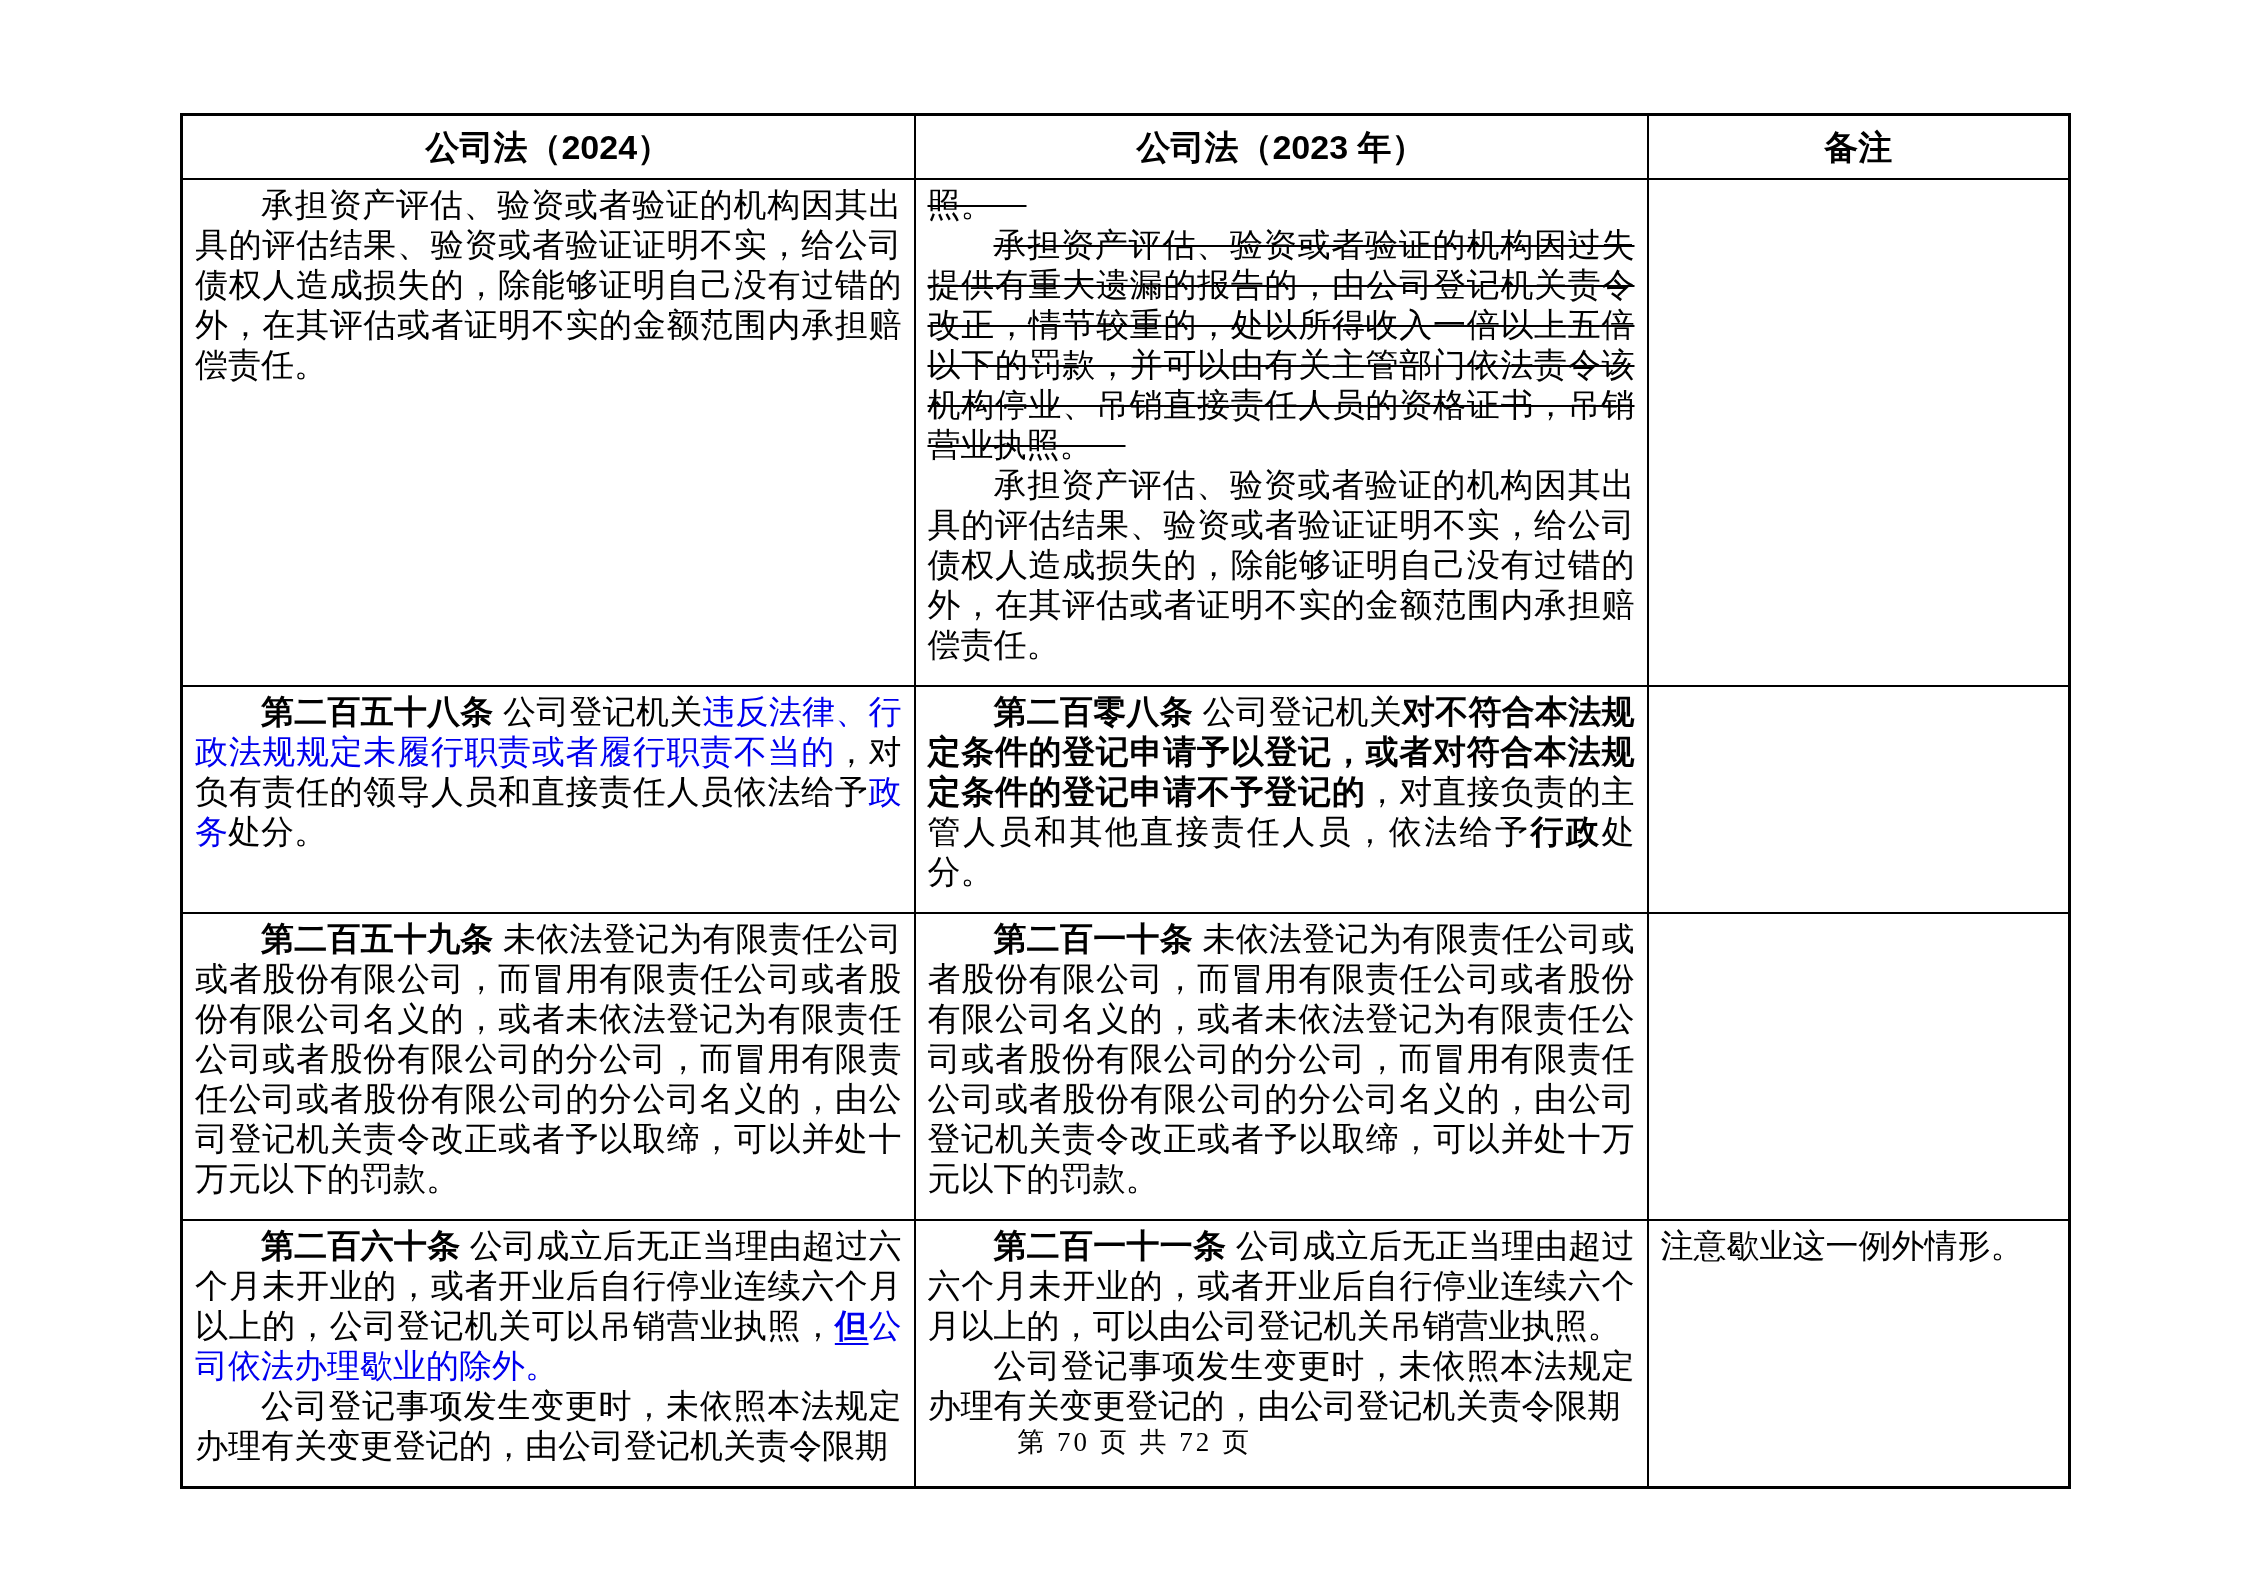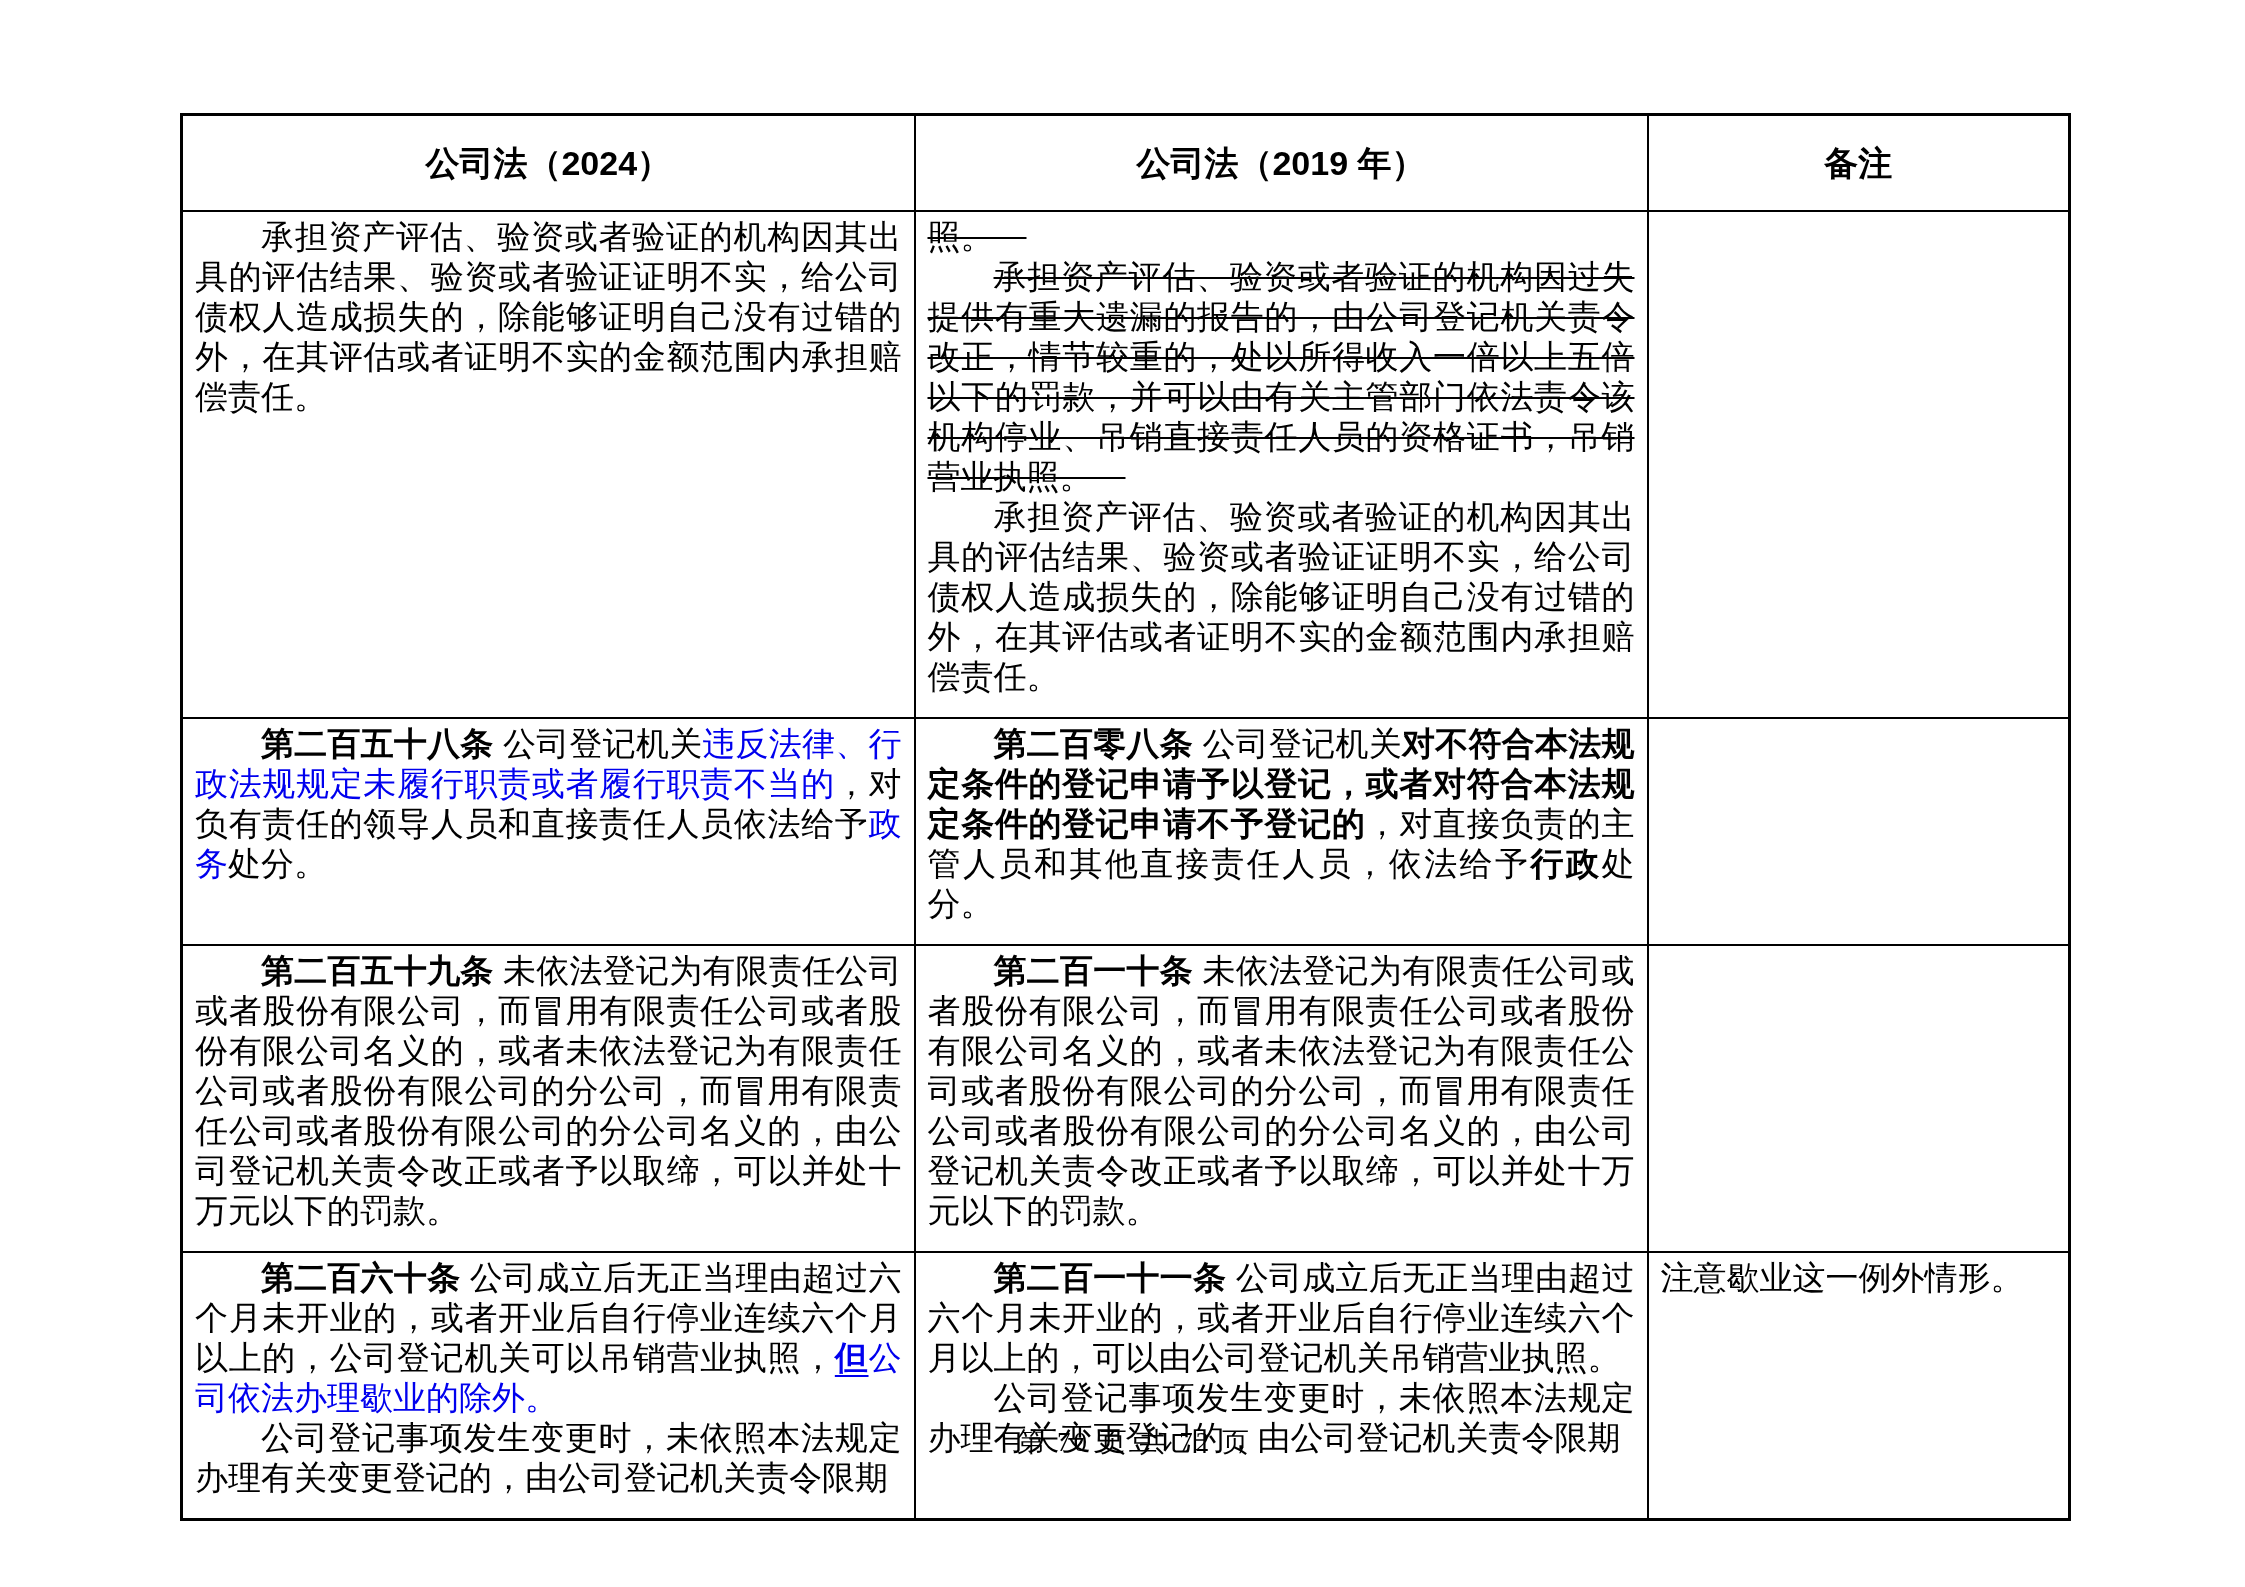--- a/index.html
+++ b/index.html
@@ -63,23 +63,23 @@
 
 <div class="page">
 
   <table class="cmp">
     <colgroup>
       <col style="width:733px">
       <col style="width:733px">
       <col style="width:422px">
     </colgroup>
     <thead>
-      <tr style="height:96px">
+      <tr style="height:64px">
         <th>公司法（2024）</th>
-        <th>公司法（2019 年）</th>
+        <th>公司法（2023 年）</th>
         <th>备注</th>
       </tr>
     </thead>
     <tbody>
       <tr style="height:487px">
         <td>
             <p class="para indent"><span class="s-n">承担资产评估、验资或者验证的机构因其出具的评估结果、验资或者验证证明不实，给公司债权人造成损失的，除能够证明自己没有过错的外，在其评估或者证明不实的金额范围内承担赔偿责任。</span></p>
           </td>
         <td>
             <p class="para"><span class="s-st">照。　</span></p>

